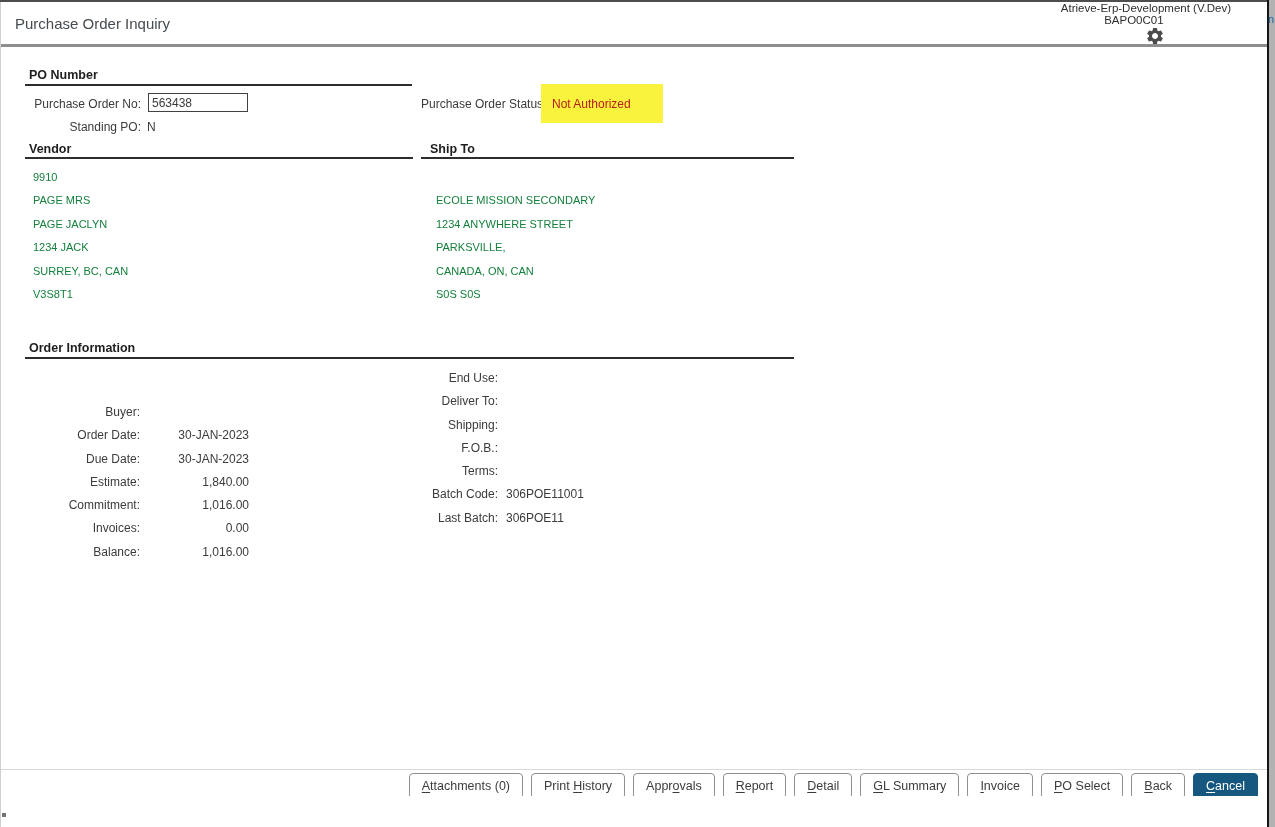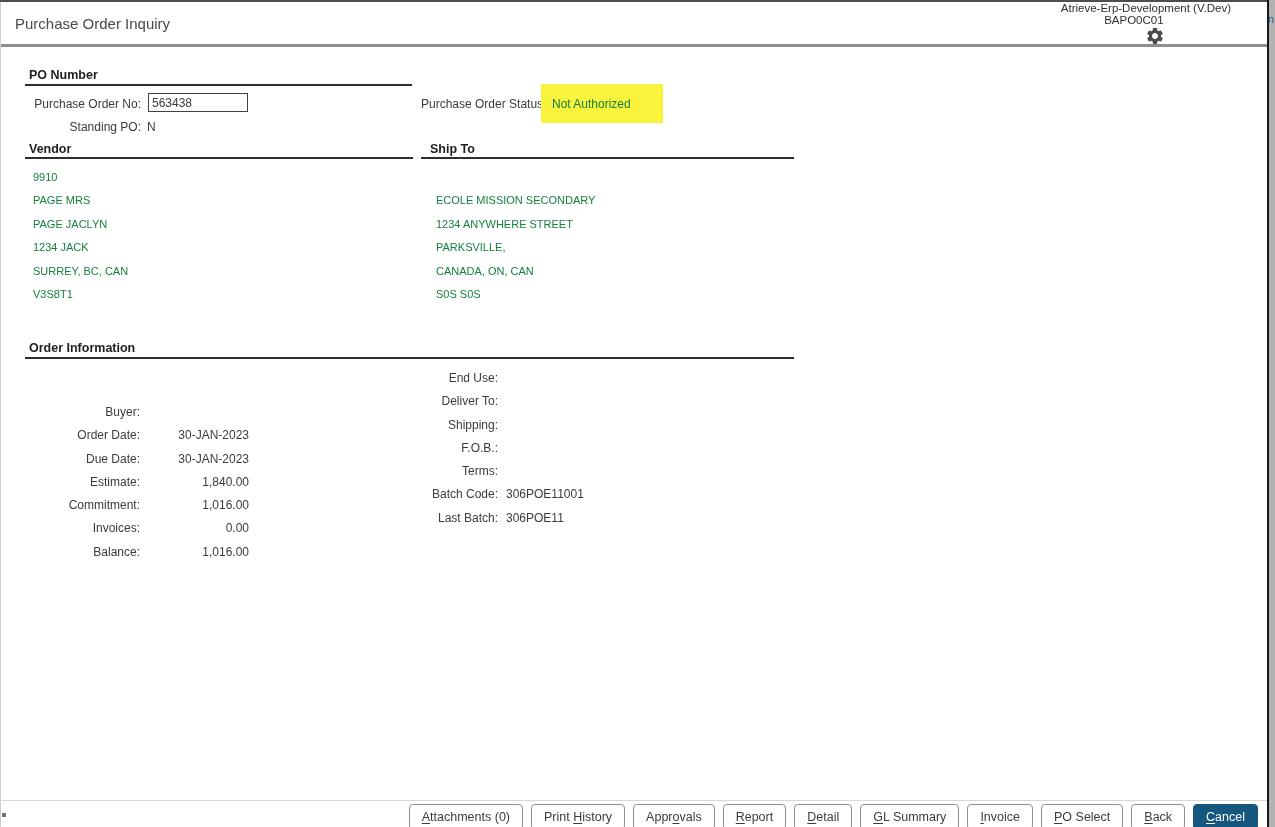--- a/index.html
+++ b/index.html
@@ -24,34 +24,34 @@
   .separator { position:absolute; left:0; top:44px; width:1275px; height:3px; background:#8e8e8e; }
 
   
   main { position:absolute; left:1px; top:47px; width:1266px; height:753px; background:#fff;padding-left:24px; }
   .sec-title { position:absolute; font-size:12.5px; font-weight:bold; color:#1e1e1e; white-space:nowrap; }
   .sec-line  { position:absolute; height:2px; background:#2d2d2d; }
   .flabel { position:absolute; font-size:12px; color:#3b3b3b; line-height:15px; white-space:nowrap; }
   .r { text-align:right; }
 
   #po-input { position:absolute; left:147px; top:46px; width:100px; height:19px; border:1px solid #414141; font-family:"Liberation Sans","DejaVu Sans",sans-serif; font-size:12px; color:#3b3b3b; padding:0 3px; background:#fff; }
-  .status-hl { position:absolute; left:540px; top:37px; width:122px; height:39px; display:flex; align-items:center; padding-left:11px; font-size:12px; color:#15803d; }
+  .status-hl { position:absolute; left:540px; top:37px; width:122px; height:39px; display:flex; align-items:center; padding-left:11px; font-size:12px; color:#b91c1c; }
 
   .addr-lines { position:absolute; font-size:11px; color:#15803d; }
   .addr-line  { height:23.4px; white-space:nowrap; }
 
   .oi-rows { position:absolute; font-size:12px; color:#3b3b3b; }
   .oi-row  { height:23.3px; display:flex; white-space:nowrap; }
   [data-name="order-info-left"] .oi-label  { width:115px; text-align:right; }
   [data-name="order-info-left"] .oi-value  { width:109px; text-align:right; }
   [data-name="order-info-right"] .oi-label { width:77px;  text-align:right; }
   [data-name="order-info-right"] .oi-value { margin-left:8px; text-align:left; }
 
   
-  footer { position:absolute; left:0; top:800px; width:1267px; height:27px; background:#fff; border-top:1px solid #d8d8d8; overflow:hidden; }
+  footer { position:absolute; left:0; top:769px; width:1267px; height:27px; background:#fff; border-top:1px solid #d8d8d8; overflow:hidden; }
   #footer-buttons { display:flex; justify-content:flex-end; gap:8px; padding-right:9px; }
   .fbtn { margin-top:3px; height:26px; padding:0 12px; background:#fff; border:1px solid #8f8f8f; border-radius:4px; font-family:"Liberation Sans","DejaVu Sans",sans-serif; font-size:12.5px; color:#3c3c3c; white-space:nowrap; cursor:pointer; }
   .fbtn u { text-underline-offset:2px; }
   .fbtn.primary { color:#fff; }
   .resize-dot { position:absolute; left:2px; top:813px; width:4px; height:4px; background:#737373; }
 </style>
 </head>
 <body>
 
 <div id="app" data-name="purchase-order-inquiry-window">

